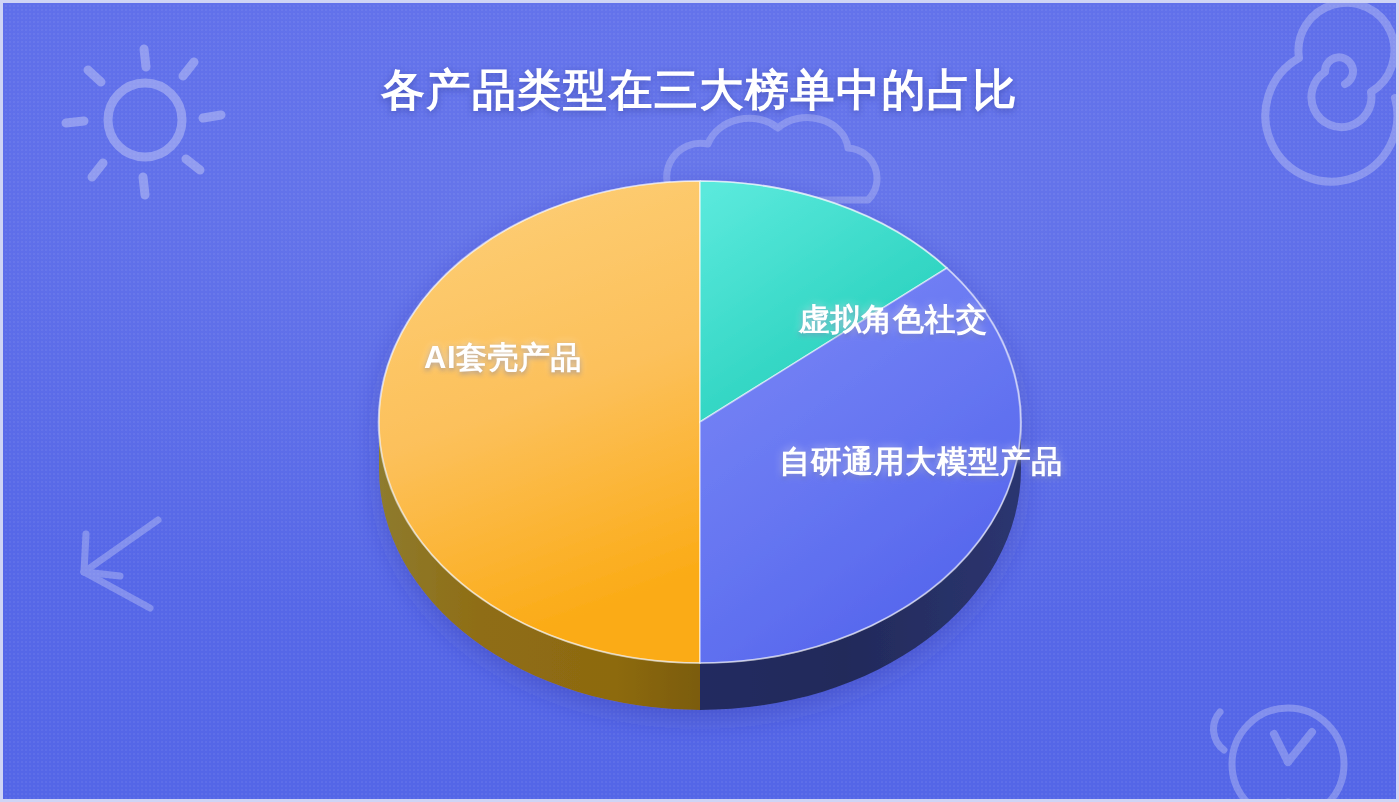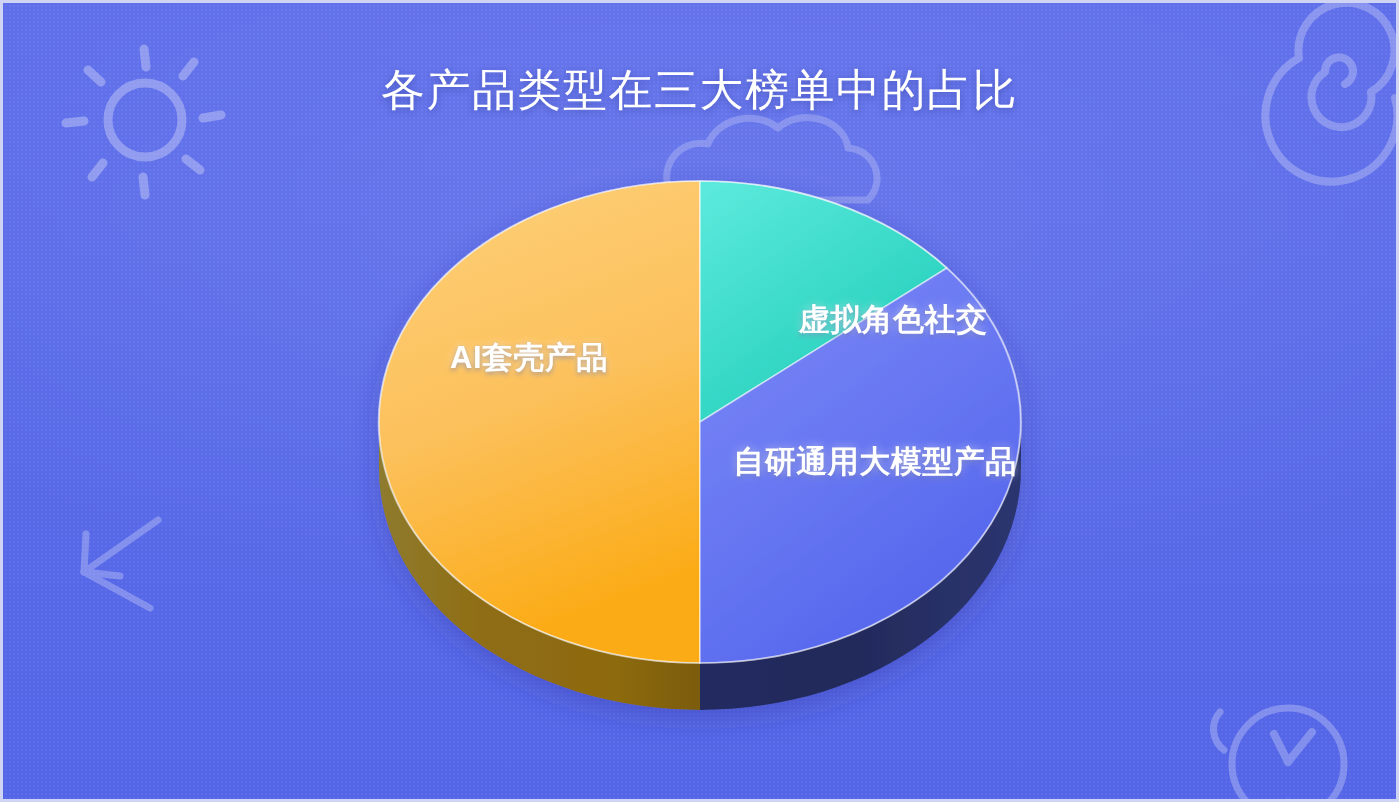--- a/index.html
+++ b/index.html
@@ -67,21 +67,21 @@
 
   
   #chart-title {
     position: absolute;
     left: 0; right: 0;
     top: 61px;
     z-index: 20;
     text-align: center;
     color: #ffffff;
     font-size: 44px;
-    font-weight: normal;
+    font-weight: bold;
     letter-spacing: 1.5px;
     text-shadow: 0 2px 7px rgba(30,40,120,0.38);
   }
 
   
   #pie-wrap {
     position: absolute;
     left: 0; top: 0;
     width: 1399px; height: 802px;
     z-index: 10;
@@ -93,23 +93,23 @@
     z-index: 30;
     color: #ffffff;
     font-size: 31px;
     font-weight: bold;
     white-space: nowrap;
     letter-spacing: 0.5px;
     text-shadow: 0 0 9px rgba(255,255,255,0.55),
                  0 2px 5px rgba(40,50,130,0.45);
     transform: translate(-50%, -50%);
   }
-  #label-0 { left: 529px; top: 358px; }
+  #label-0 { left: 503px; top: 358px; }
   #label-1 { left: 893px; top: 320px; }
-  #label-2 { left: 875px; top: 462px; }
+  #label-2 { left: 921px; top: 462px; }
 </style>
 </head>
 <body>
 
 <div id="stage">
 
   <div id="bg-wash"></div>
   <div id="bg-dots"></div>
 
   <div class="deco" id="deco-sun">

